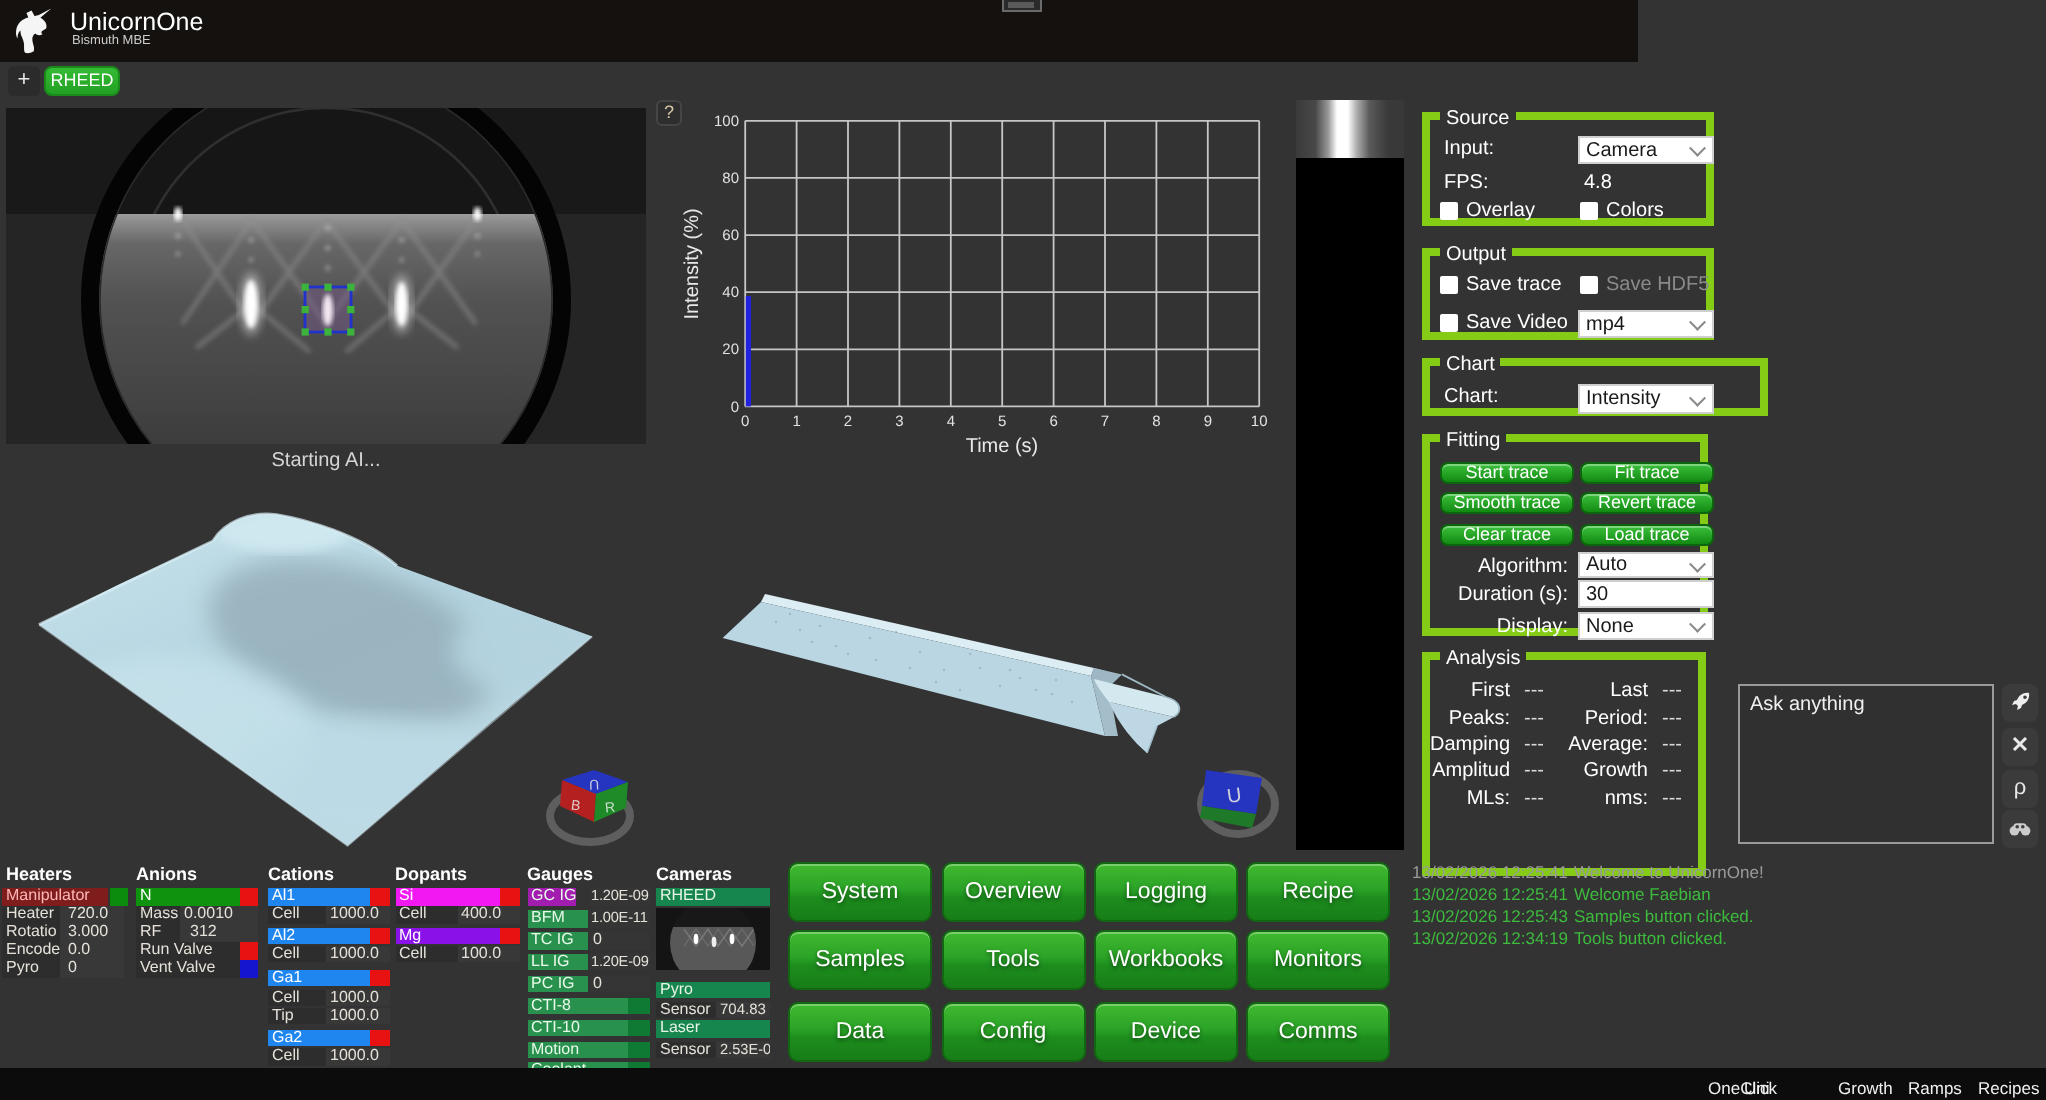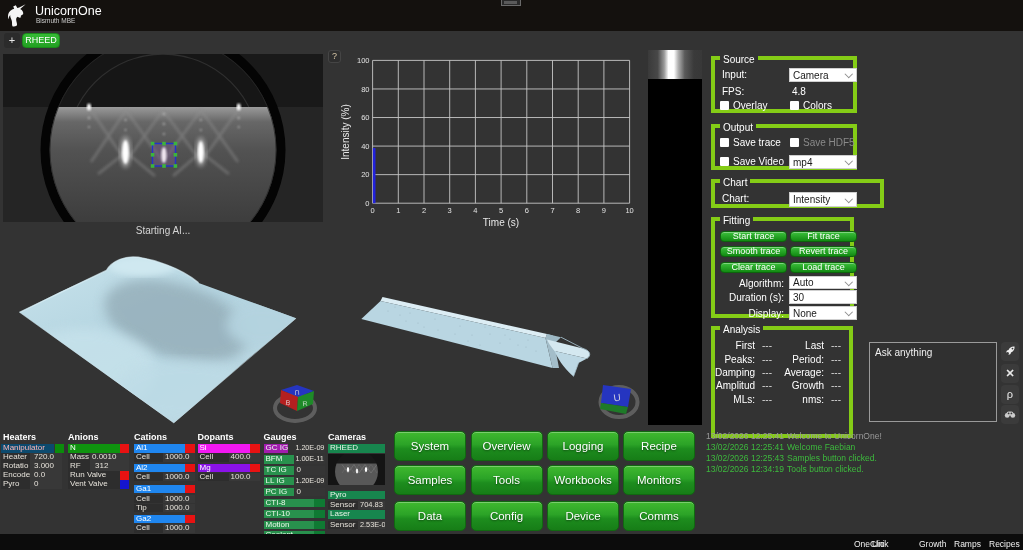--- a/index.html
+++ b/index.html
@@ -1,20 +1,20 @@
 <!DOCTYPE html>
 <html><head>
 <meta charset="utf-8">
 <style>
 * { margin:0; padding:0; box-sizing:border-box; }
 html,body { width:1023px; height:550px; overflow:hidden; background:#333333; font-family:"Liberation Sans",sans-serif; }
 #app { position:relative; width:1023px; height:550px; background:#333333; }
 .abs { position:absolute; }
 
-#topbar { position:absolute; left:0; top:0; width:1023px; height:31px; background:#14110e; }
+#topbar { position:absolute; left:0; top:0; width:819px; height:31px; background:#14110e; }
 #title { position:absolute; left:35px; top:4px; font-size:12.5px; color:#ffffff; }
 #subtitle { position:absolute; left:36px; top:17px; font-size:6.5px; color:#cccccc; }
 #handle { position:absolute; left:501px; top:0; width:20px; height:6px; background:#2a2a2a; border:1px solid #6a6a6a; border-top:none; }
 
 #plus { position:absolute; left:4px; top:33px; width:16px; height:15px; background:#2b2b2b; border-radius:3px; color:#e8e8e8; font-size:11px; text-align:center; line-height:14px; }
 #rheedtab { position:absolute; left:22px; top:33px; width:38px; height:15px; background:linear-gradient(#35bb35,#22a022); border:1px solid #1a8a1a; border-radius:4px; color:#fff; font-size:9px; text-align:center; line-height:13px; }
 
 #startai { position:absolute; left:3px; top:225px; width:320px; text-align:center; font-size:10px; color:#d5d5d5; }
 #helpbtn { position:absolute; left:328px; top:50px; width:13px; height:13px; background:#2e2e2e; border:1px solid #454545; border-radius:3px; color:#d8c8a8; font-size:9px; text-align:center; line-height:11px; }
 
@@ -348,21 +348,21 @@
           <circle cx="3.2" cy="6.4" r="2.4"></circle>
           <circle cx="8.8" cy="6.4" r="2.4"></circle>
           <rect x="2.6" y="2.6" width="6.8" height="4" rx="2"></rect>
         </g>
         <circle cx="4.6" cy="4.4" r="0.9" fill="#3b3b3b"></circle>
         <circle cx="7.4" cy="4.4" r="0.9" fill="#3b3b3b"></circle>
       </svg>
   </div>
 
   <div class="hdr" style="left:3px;top:432px">Heaters</div>
-  <div class="trow" style="left:1px;top:444.2px;width:53px;background:#0c4a6e;color:#ffb8b8;padding-left:2px">Manipulator</div>
+  <div class="trow" style="left:1px;top:444.2px;width:53px;background:#7f1d1d;color:#ffb8b8;padding-left:2px">Manipulator</div>
   <div class="trow" style="left:54.5px;top:444.2px;width:9.5px;background:#0c8c0c"></div>
   <div class="trow" style="left:1px;top:453.4px;width:61px;background:#2d2d2d;padding-left:2px">Heater<span class="tval" style="left:29px;width:32px;padding-left:4px">720.0</span></div>
   <div class="trow" style="left:1px;top:462.4px;width:61px;background:#2d2d2d;padding-left:2px">Rotatio<span class="tval" style="left:29px;width:32px;padding-left:4px">3.000</span></div>
   <div class="trow" style="left:1px;top:471.4px;width:61px;background:#2d2d2d;padding-left:2px">Encode<span class="tval" style="left:29px;width:32px;padding-left:4px">0.0</span></div>
   <div class="trow" style="left:1px;top:480.4px;width:61px;background:#2d2d2d;padding-left:2px">Pyro<span class="tval" style="left:29px;width:32px;padding-left:4px">0</span></div>
 
   <div class="hdr" style="left:68px;top:432px">Anions</div>
   <div class="trow" style="left:68px;top:444.2px;width:51.5px;background:#0f930f;color:#fff;padding-left:2px">N</div>
   <div class="trow" style="left:119.7px;top:444.2px;width:9px;background:#e81212"></div>
   <div class="trow" style="left:68px;top:453.4px;width:60.5px;background:#2d2d2d;padding-left:2px">Mass<span class="tval" style="left:22px;width:38.5px;padding-left:2px">0.0010</span></div>

